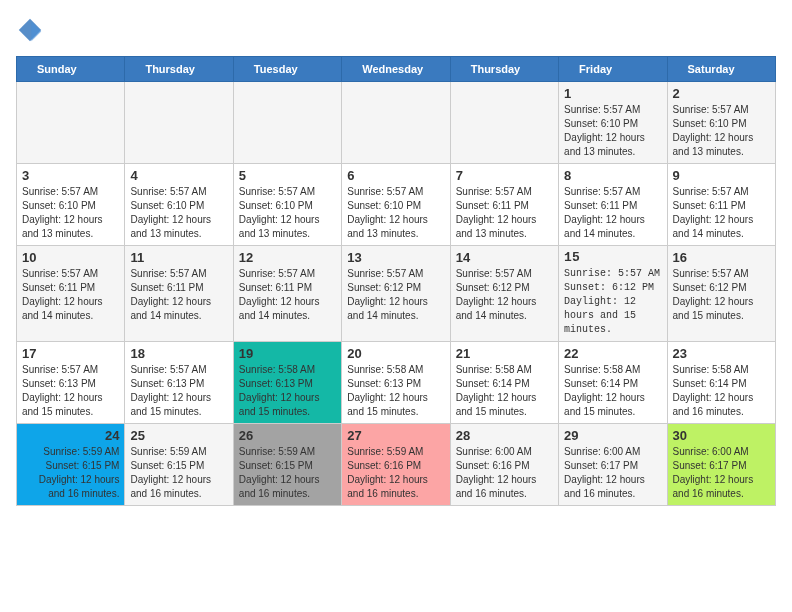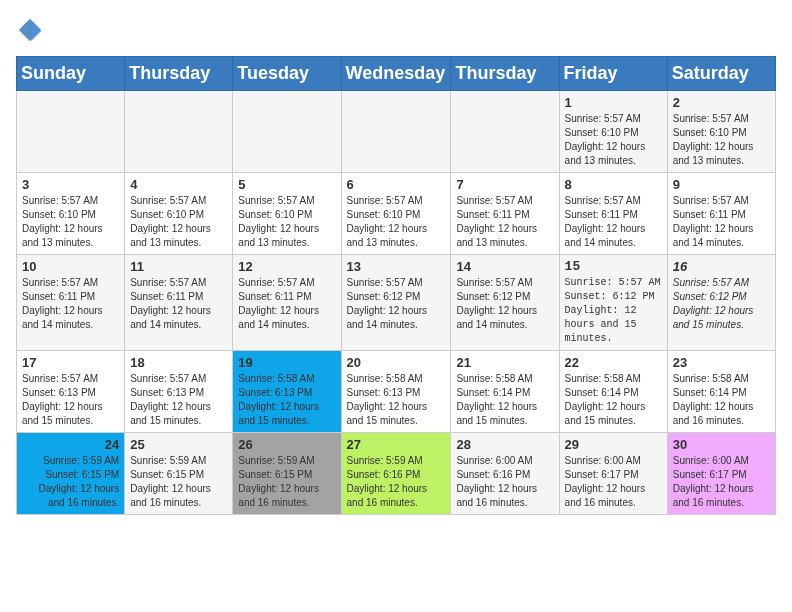--- a/index.html
+++ b/index.html
@@ -48,23 +48,23 @@
       color: #555;
     }
     .calendar {
       width: 100%;
       border-collapse: collapse;
       border: 1px solid #ccc;
     }
     .calendar th {
       background-color: #3a7abf;
       color: #fff;
-      font-size: 18px;
+      font-size: 11px;
       font-weight: bold;
-      padding: 6px 4px;
+      padding: 6px 20px;
       text-align: left;
       border: 1px solid #2d6aaa;
     }
     .calendar td {
       vertical-align: top;
       width: 107px;
       padding: 4px 5px;
       border: 1px solid #ccc;
       font-size: 10.5px;
       color: #333;
@@ -218,41 +218,41 @@
           <div class="day-info" style="white-space: pre-line;">Sunrise: 5:57 AM
 Sunset: 6:12 PM
 Daylight: 12 hours and 14 minutes.</div>
         </td>
         <td style="background: rgb(245, 245, 245); font-family: Liberation Mono, monospace;">
           <span class="day-number">15</span>
           <div class="day-info" style="white-space: pre-line;">Sunrise: 5:57 AM
 Sunset: 6:12 PM
 Daylight: 12 hours and 15 minutes.</div>
         </td>
-        <td style="background: rgb(245, 245, 245); font-style: italic;">
+        <td style="background: rgb(245, 245, 245);">
           <span class="day-number">16</span>
           <div class="day-info" style="white-space: pre-line;">Sunrise: 5:57 AM
 Sunset: 6:12 PM
 Daylight: 12 hours and 15 minutes.</div>
         </td>
       </tr>
       <tr>
         <td style="background: rgb(255, 255, 255);">
           <span class="day-number">17</span>
           <div class="day-info" style="white-space: pre-line;">Sunrise: 5:57 AM
 Sunset: 6:13 PM
 Daylight: 12 hours and 15 minutes.</div>
         </td>
         <td style="background: rgb(255, 255, 255);">
           <span class="day-number">18</span>
           <div class="day-info" style="white-space: pre-line;">Sunrise: 5:57 AM
 Sunset: 6:13 PM
 Daylight: 12 hours and 15 minutes.</div>
         </td>
-        <td style="background: #0ea5e9; margin-left: 40px;">
+        <td style="background: #14b8a6; margin-left: 40px;">
           <span class="day-number">19</span>
           <div class="day-info" style="white-space: pre-line;">Sunrise: 5:58 AM
 Sunset: 6:13 PM
 Daylight: 12 hours and 15 minutes.</div>
         </td>
         <td style="background: rgb(255, 255, 255);">
           <span class="day-number">20</span>
           <div class="day-info" style="white-space: pre-line;">Sunrise: 5:58 AM
 Sunset: 6:13 PM
 Daylight: 12 hours and 15 minutes.</div>
@@ -288,39 +288,39 @@
           <div class="day-info" style="white-space: pre-line;">Sunrise: 5:59 AM
 Sunset: 6:15 PM
 Daylight: 12 hours and 16 minutes.</div>
         </td>
         <td style="background: #a3a3a3;">
           <span class="day-number">26</span>
           <div class="day-info" style="white-space: pre-line;">Sunrise: 5:59 AM
 Sunset: 6:15 PM
 Daylight: 12 hours and 16 minutes.</div>
         </td>
-        <td style="background: #bef264;">
+        <td style="background: #fca5a5;">
           <span class="day-number">27</span>
           <div class="day-info" style="white-space: pre-line;">Sunrise: 5:59 AM
 Sunset: 6:16 PM
 Daylight: 12 hours and 16 minutes.</div>
         </td>
         <td style="background: rgb(245, 245, 245);">
           <span class="day-number">28</span>
           <div class="day-info" style="white-space: pre-line;">Sunrise: 6:00 AM
 Sunset: 6:16 PM
 Daylight: 12 hours and 16 minutes.</div>
         </td>
         <td style="background: rgb(245, 245, 245);">
           <span class="day-number">29</span>
           <div class="day-info" style="white-space: pre-line;">Sunrise: 6:00 AM
 Sunset: 6:17 PM
 Daylight: 12 hours and 16 minutes.</div>
         </td>
-        <td style="background: #f0abfc;">
+        <td style="background: #bef264;">
           <span class="day-number">30</span>
           <div class="day-info" style="white-space: pre-line;">Sunrise: 6:00 AM
 Sunset: 6:17 PM
 Daylight: 12 hours and 16 minutes.</div>
         </td>
       </tr>
     </tbody>
 </table>
 
 </body></html>

